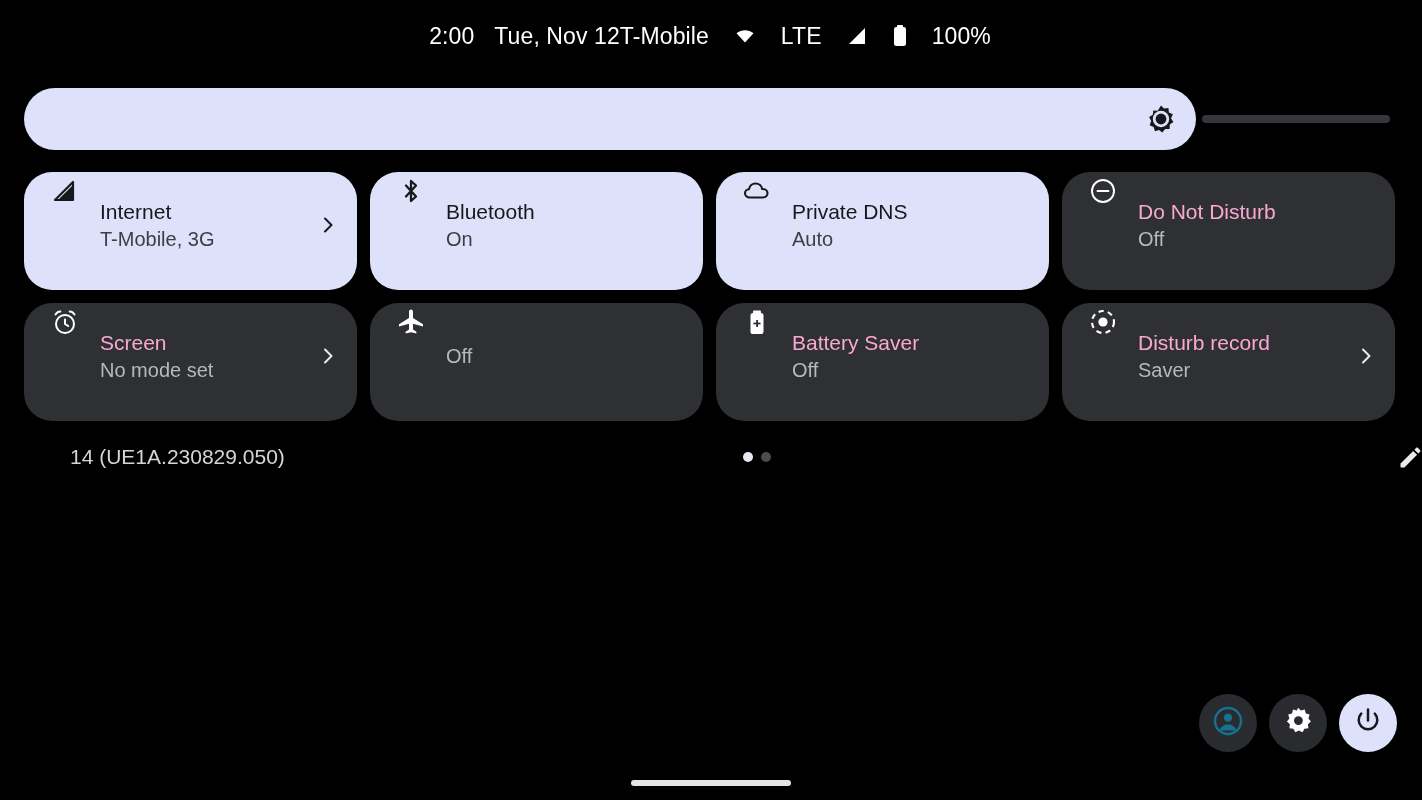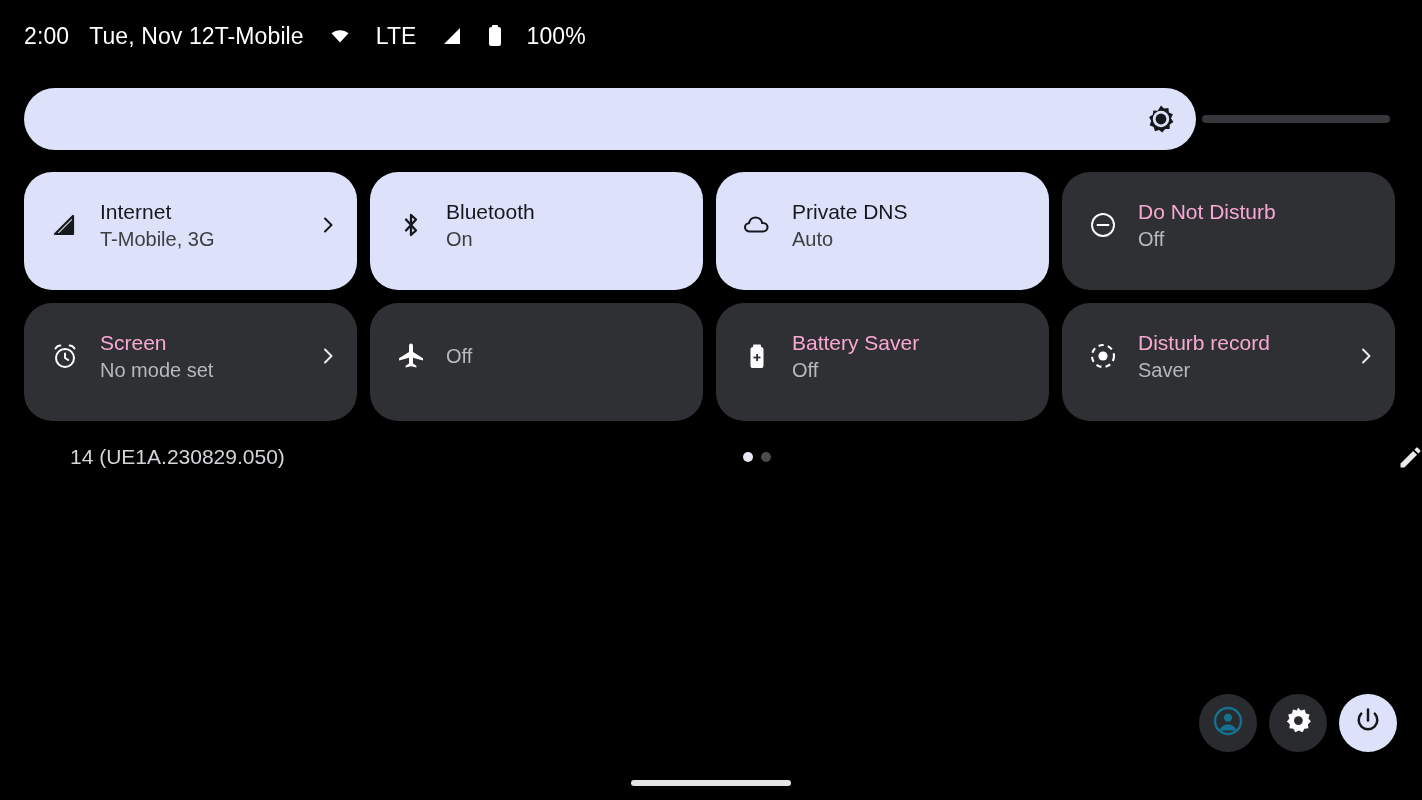--- a/index.html
+++ b/index.html
@@ -6,21 +6,21 @@
   html,body { background:#000; }
   body {
     width:1422px; height:800px;
     font-family:"Liberation Sans", sans-serif;
     color:#fff; overflow:hidden; position:relative;
   }
 
   
   .status-bar{
     position:absolute; top:0; left:0; width:1422px; height:72px;
-    display:flex; align-items:center; justify-content:flex-start;
+    display:flex; align-items:center; justify-content:center;
     padding:0 26px 0 24px;
   }
   .status-left{ display:flex; align-items:center; gap:20px; }
   .status-right{ display:flex; align-items:center; gap:24px; }
   .sb-text{ font-size:23px; color:#fff; letter-spacing:.1px; }
   .sb-icon{ display:flex; align-items:center; }
 
   
   .brightness-row{
     position:absolute; top:88px; left:24px;
@@ -39,21 +39,21 @@
     margin-left:6px; margin-right:8px;
   }
 
   
   .tiles{
     position:absolute; top:172px; left:24px; width:1374px;
     display:flex; flex-wrap:wrap; gap:13px 13px;
   }
   .tile{
     width:333px; height:118px; border-radius:28px;
-    display:flex; align-items:center; position:relative;
+    display:flex; position:relative;
     padding:0 14px 12px 22px;
   }
   .tile.active{ background:#dde2fa; }
   .tile.inactive{ background:#2f3033; }
   .tile-icon{
     width:38px; min-width:38px; height:38px;
     display:flex; align-items:center; justify-content:center;
     margin-right:16px;
   }
   .tile-text{ display:flex; flex-direction:column; justify-content:center; gap:4px; flex:1; min-width:0; }

